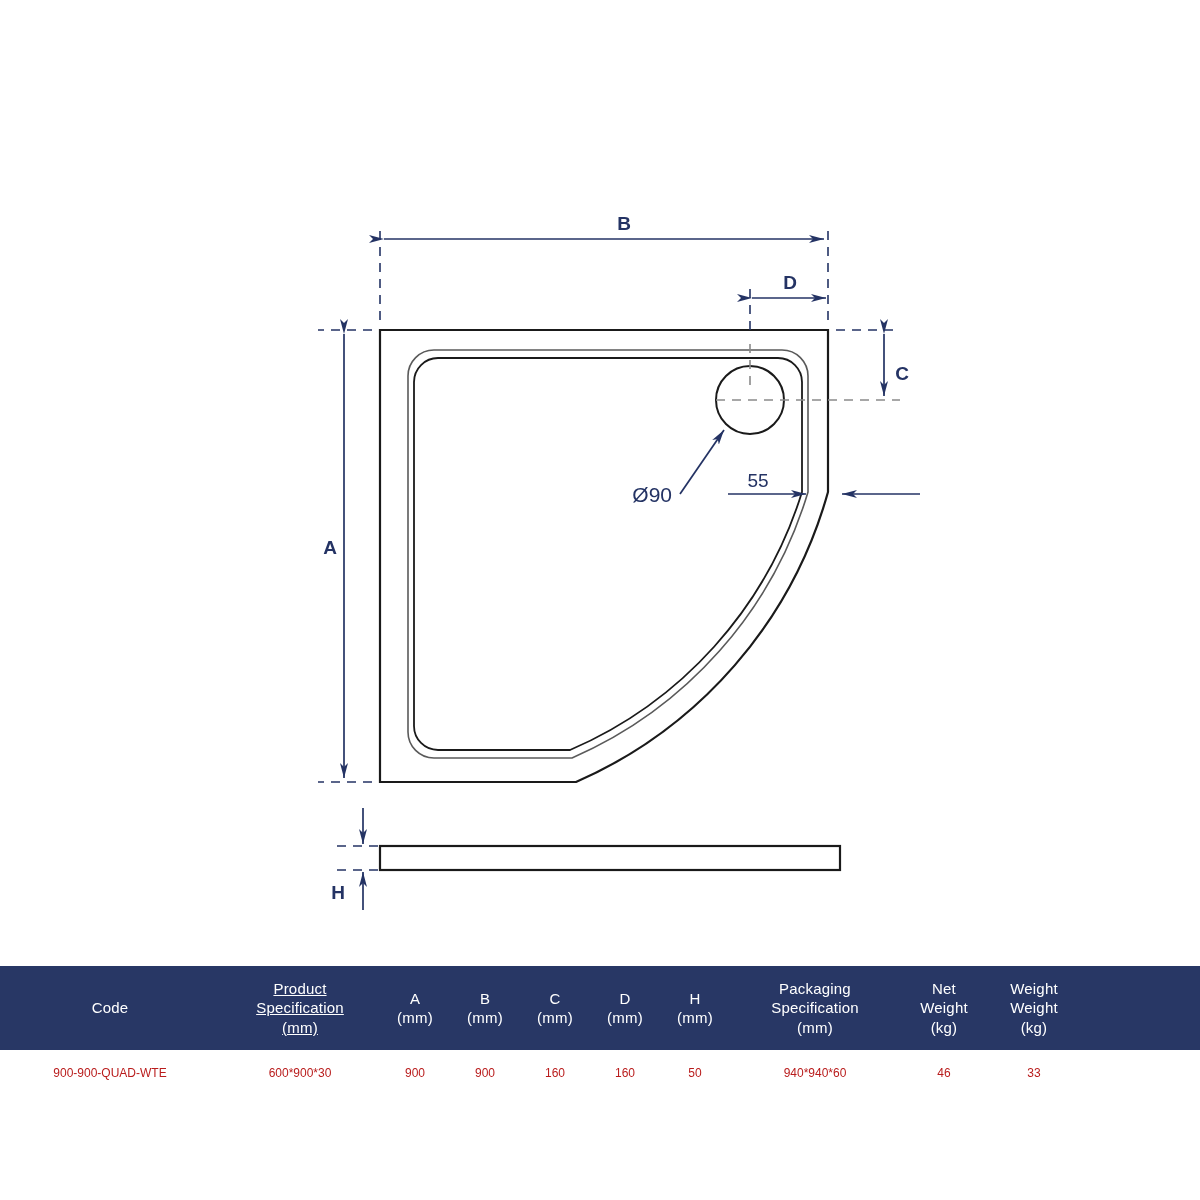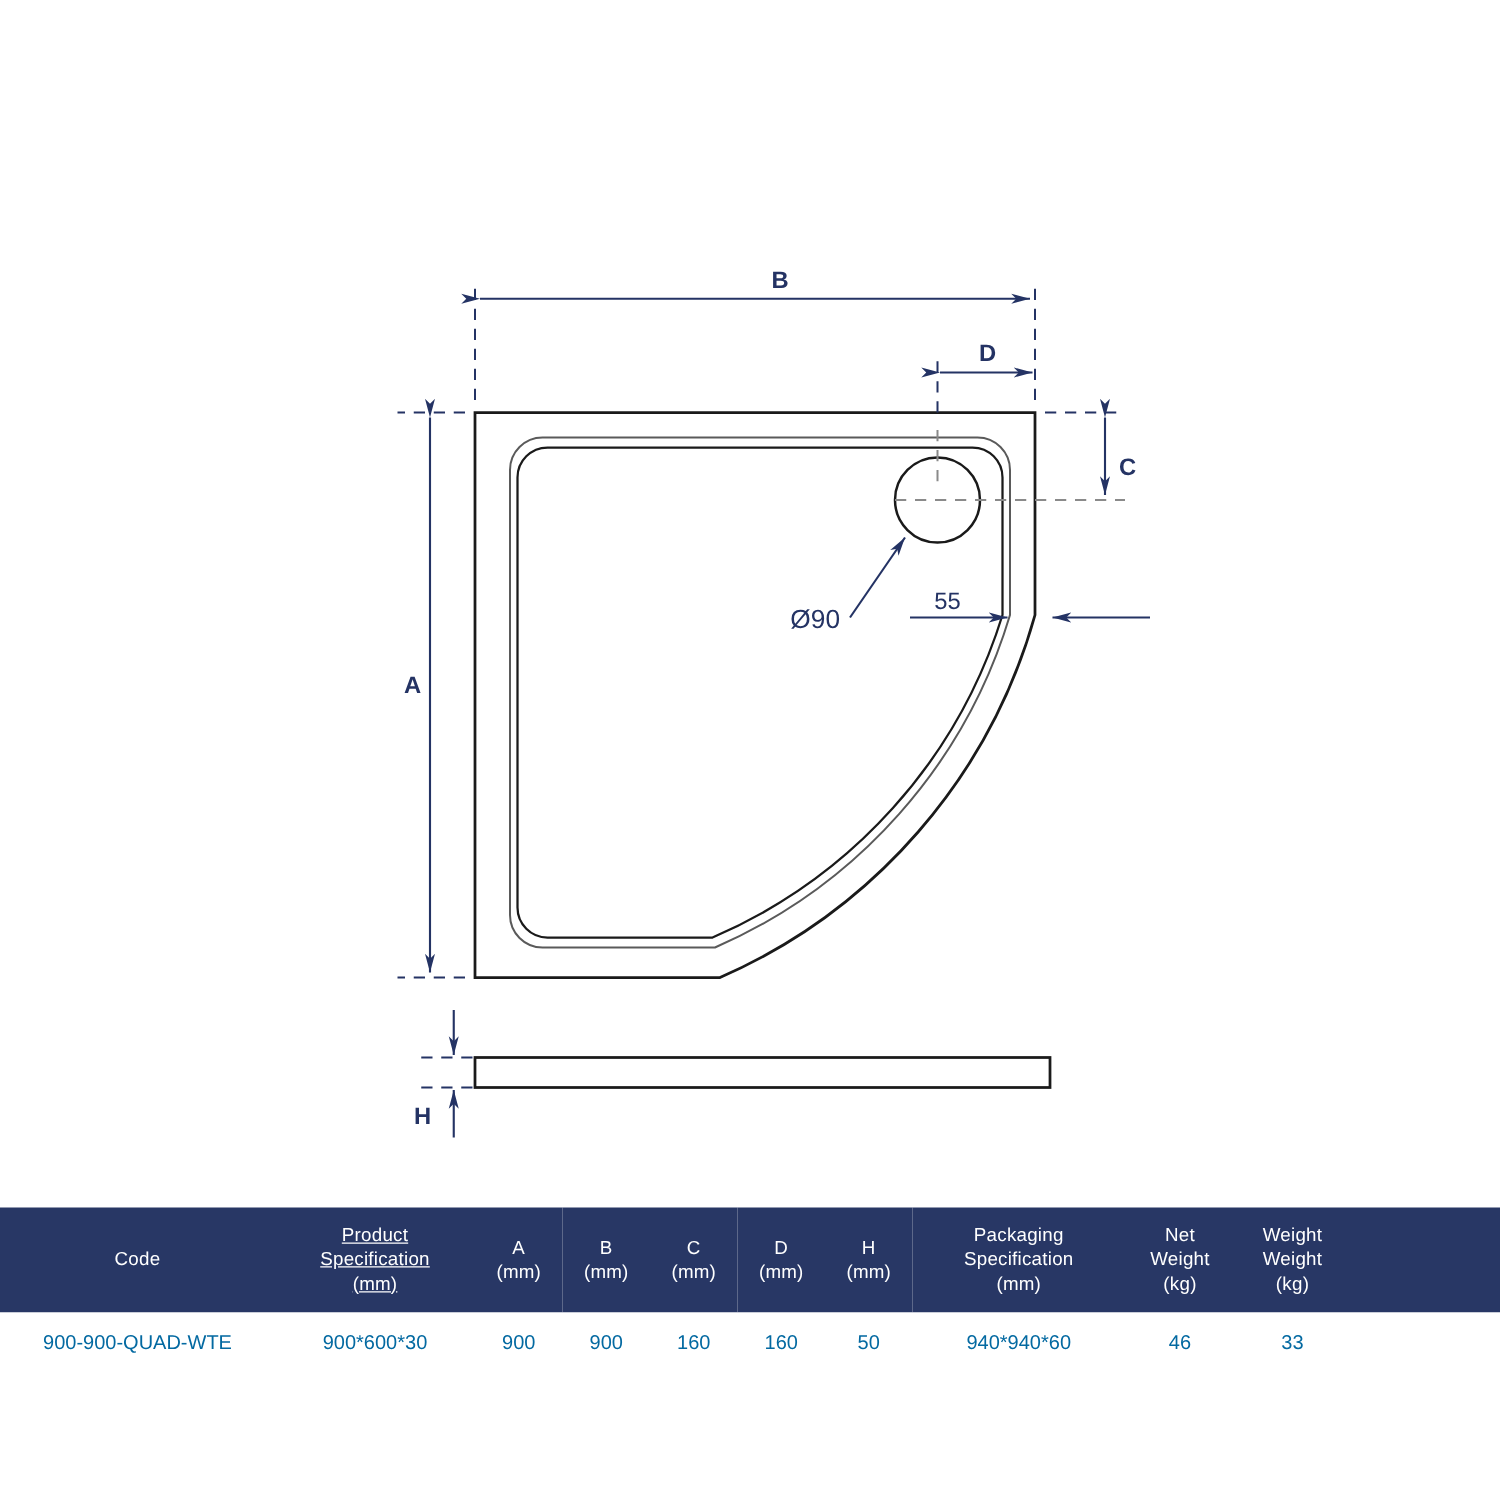--- a/index.html
+++ b/index.html
@@ -57,22 +57,22 @@
     vertical-align: middle;
     letter-spacing: 0.2px;
     border: none;
     height: 84px;
     box-sizing: border-box;
   }
   .tbl tbody tr {
     background: #ffffff;
   }
   .tbl tbody td {
-    color: #0369a1;
-    font-size: 16px;
+    color: #b91c1c;
+    font-size: 12px;
     text-align: center;
     vertical-align: middle;
     padding: 16px 2px 16px 2px;
     border: none;
     white-space: nowrap;
   }
   .hdr-line { display: block; }
   
   .c-code     { width: 220px; }
   .c-prodspec { width: 160px; text-decoration: underline; }
@@ -248,21 +248,21 @@
             <span class="hdr-line">Weight</span>
             <span class="hdr-line">Weight</span>
             <span class="hdr-line">(kg)</span>
           </th>
           <th class="c-pad"></th>
         </tr>
       </thead>
       <tbody>
         <tr>
           <td>900-900-QUAD-WTE</td>
-          <td>900*600*30</td>
+          <td>600*900*30</td>
           <td>900</td>
           <td>900</td>
           <td>160</td>
           <td>160</td>
           <td>50</td>
           <td>940*940*60</td>
           <td>46</td>
           <td>33</td>
           <td></td>
         </tr>

